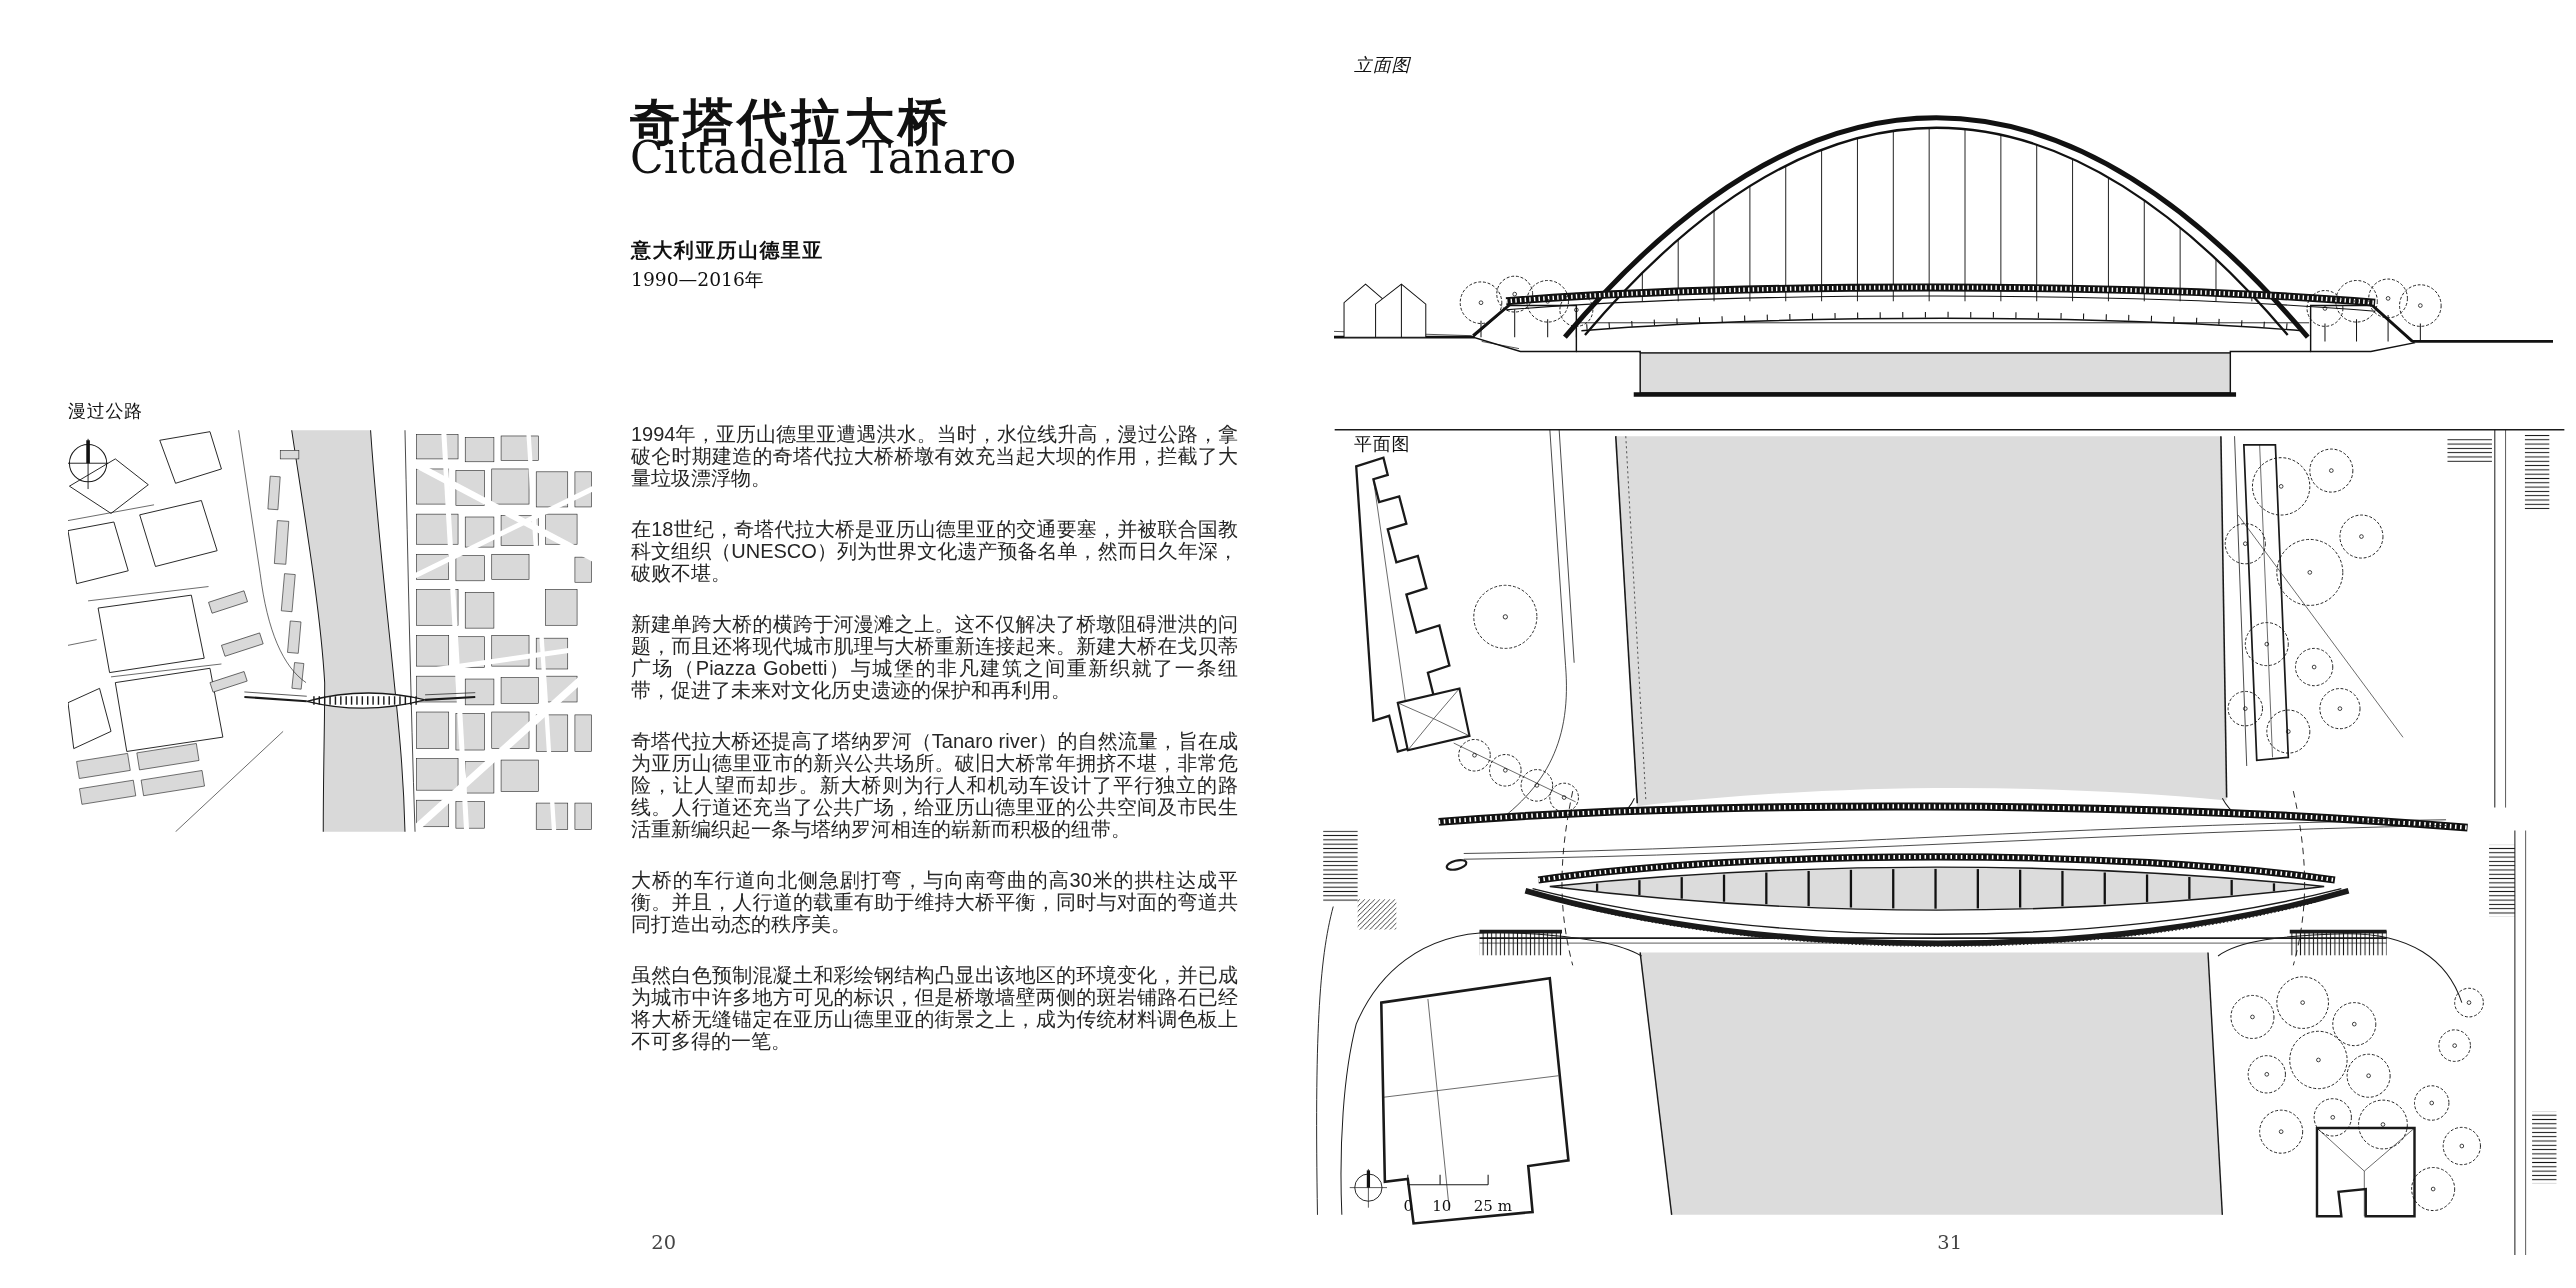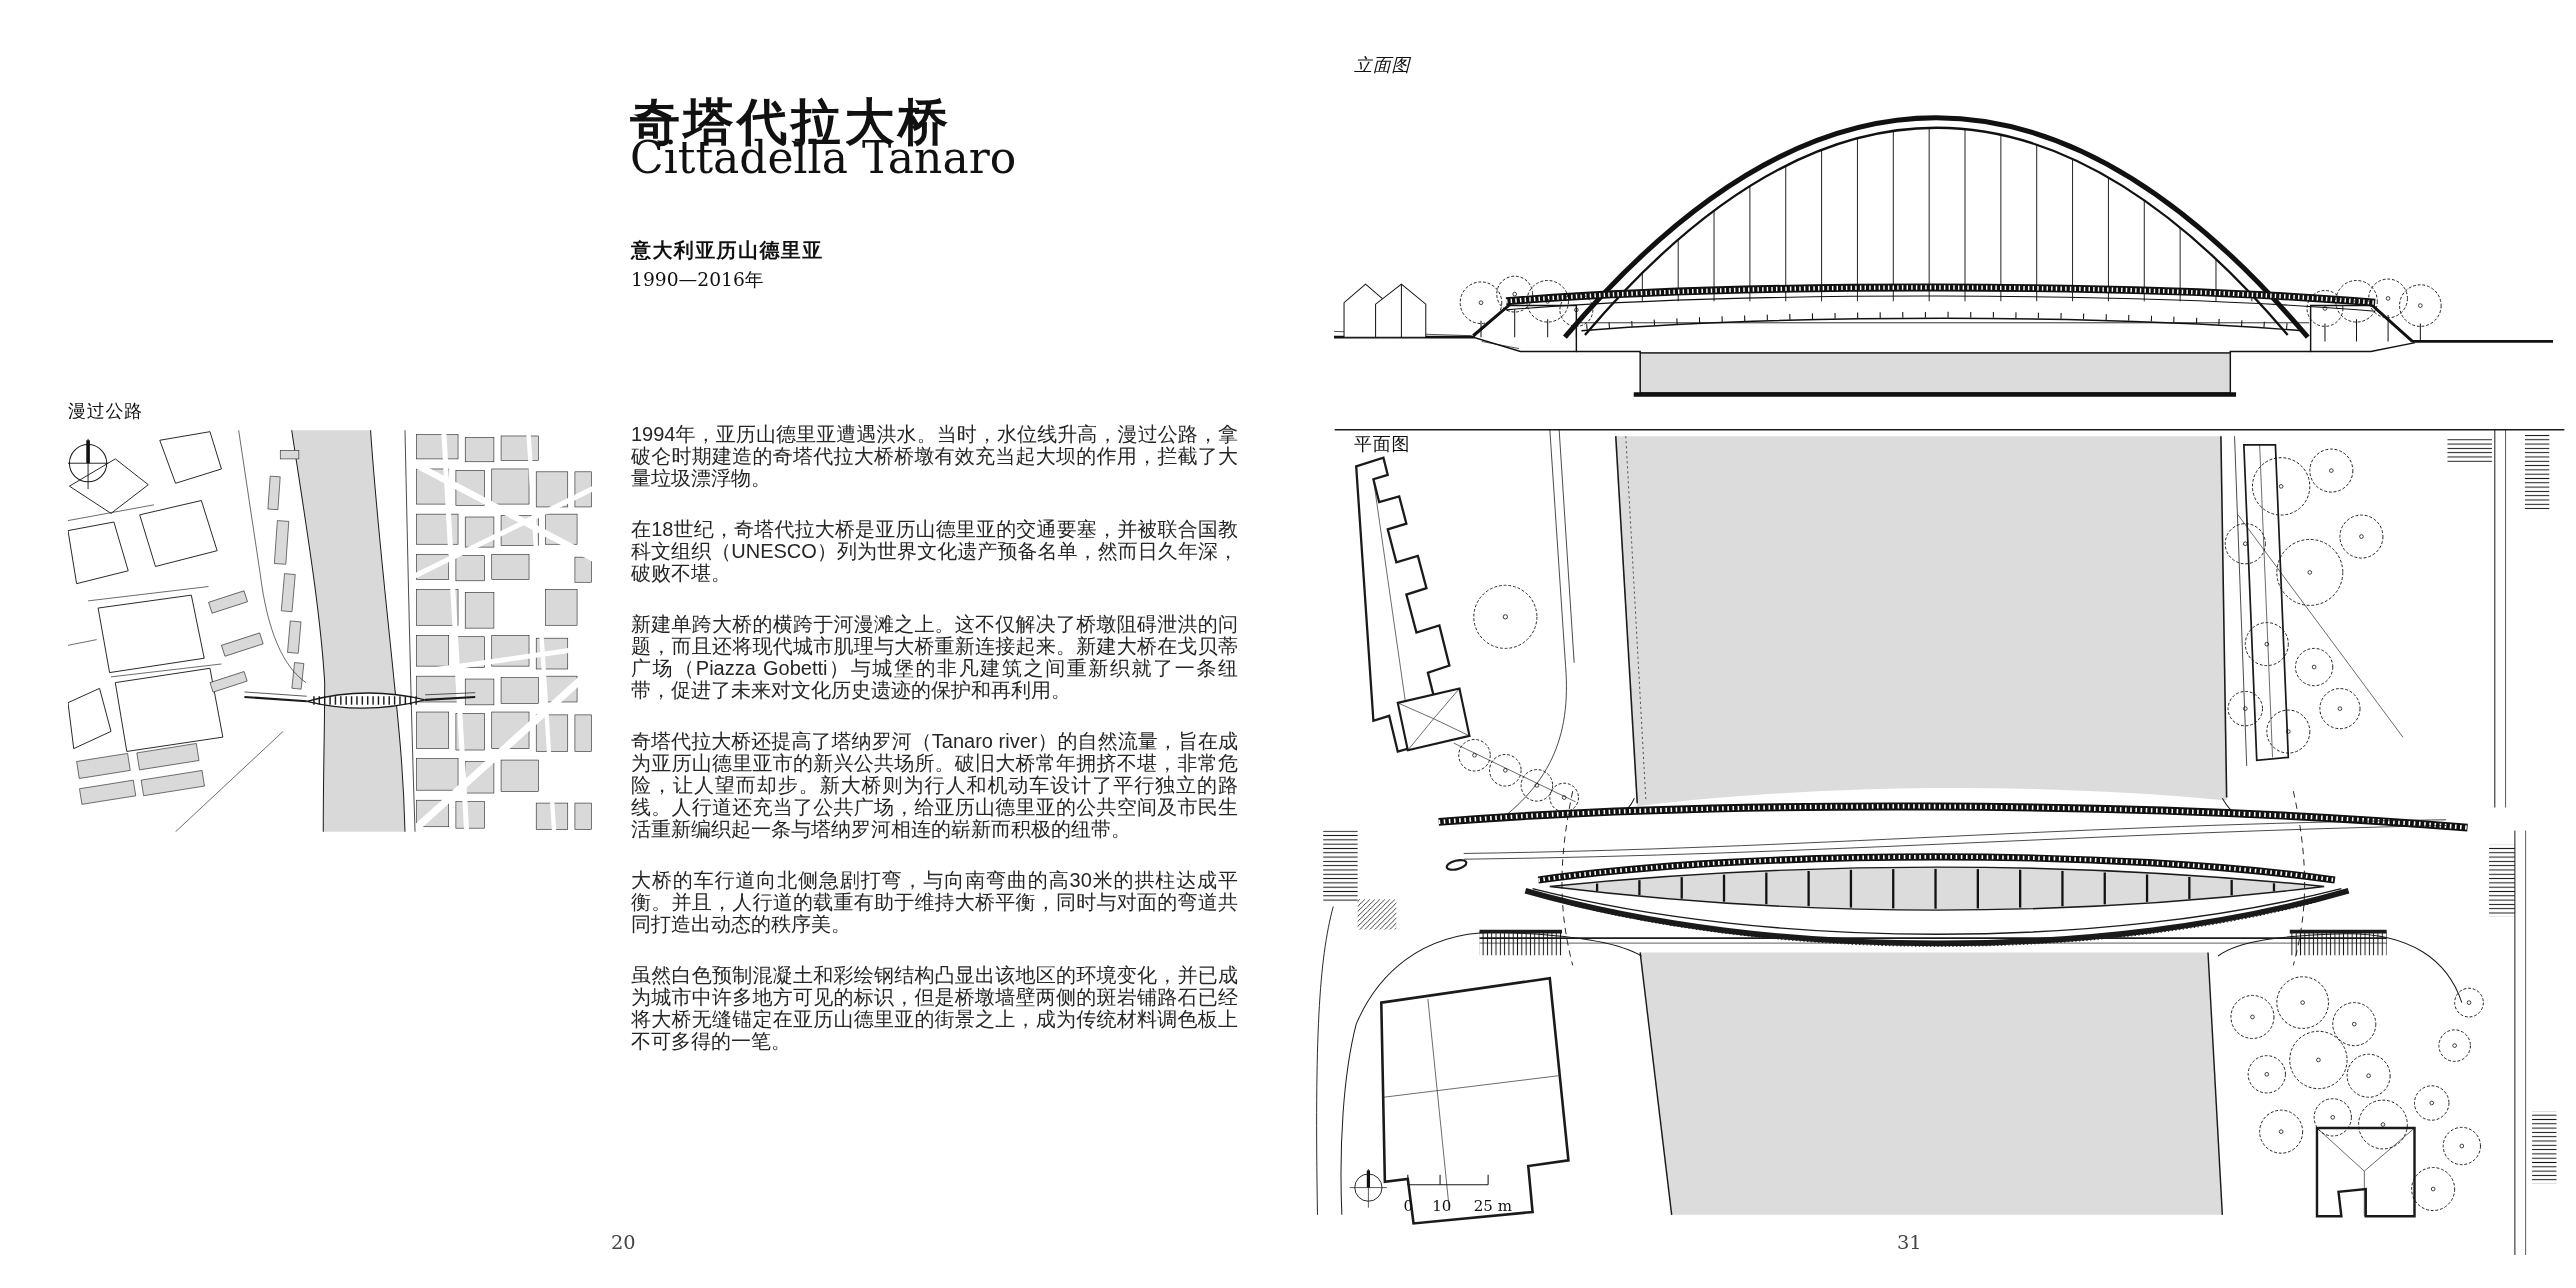--- a/index.html
+++ b/index.html
@@ -26,21 +26,21 @@
 
   .bodytext {
     left:631px; top:423px; width:607px;
     font-size:20px; line-height:22px; text-align:justify;
     color:#262626;
   }
   .bodytext p { margin-bottom:29px; }
 
   .pagenum {
     font-family:"DejaVu Serif","Liberation Serif",serif;
-    font-size:19.4px; color:#444; width:65px; text-align:left;
+    font-size:19.4px; color:#444; width:65px; text-align:right;
   }
   .pn-left  { left:611px;  top:1231px; }
   .pn-right { left:1897px; top:1231px; }
 
   svg { display:block; }
   .drawing { position:absolute; }
   #site-map-svg  { left:68px;   top:430px;  }
   #elevation-svg { left:1334px; top:86px;  }
   #plan-svg      { left:1313px; top:429px;  }
 </style>

